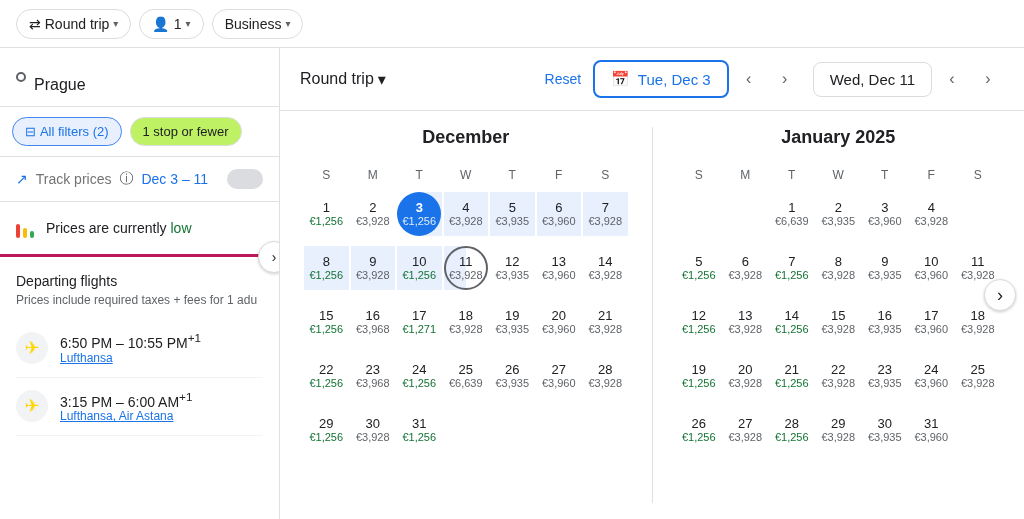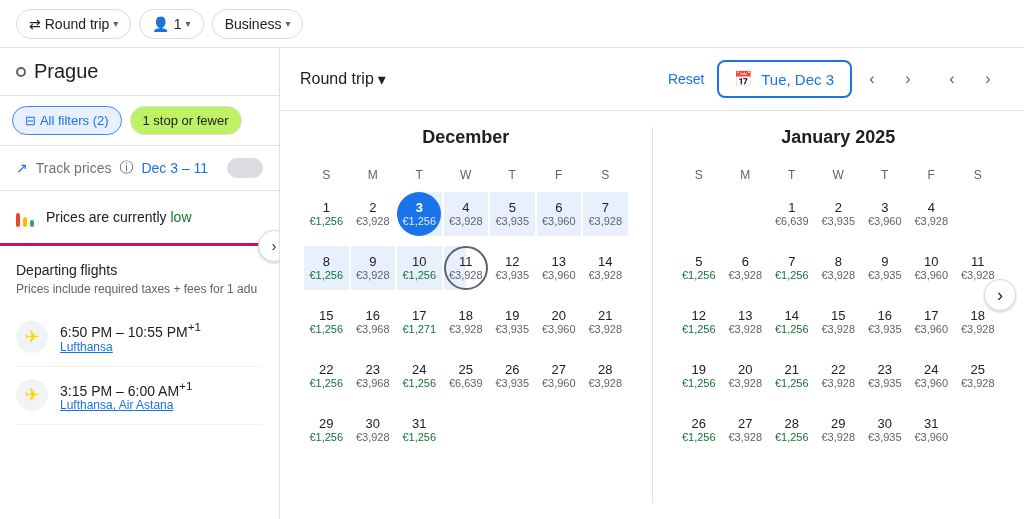--- a/index.html
+++ b/index.html
@@ -169,21 +169,21 @@
     <span class="chevron-small">▾</span>
   </button>
 </div>
 
 <div class="main-container">
 
   <div class="sidebar">
 
     <div class="sidebar-search">
       <span class="search-dot"></span>
-      <span style="font-size:20px;">Prague</span>
+      <span style="font-size:16px;margin-top:16px;">Prague</span>
     </div>
 
     <div class="filters-row">
       <button class="filter-chip active">
         <span>⊟</span>
         <span>All filters (2)</span>
       </button>
       <button class="filter-chip">
         <span>1 stop or fewer</span>
       </button>
@@ -249,20 +249,23 @@
       <div class="date-nav">
         <div class="date-box">
           <span>📅</span>
           <span>Tue, Dec 3</span>
         </div>
         <button class="nav-btn">‹</button>
         <button class="nav-btn">›</button>
       </div>
 
       <div class="date-nav">
+        <div class="date-box-inactive">
+          <span>Wed, Dec 11</span>
+        </div>
         <button class="nav-btn">‹</button>
         <button class="nav-btn">›</button>
       </div>
     </div>
 
     <div class="calendar-body">
 
       <div class="cal-month">
         <div class="cal-month-title">December</div>
         <div class="cal-grid">

